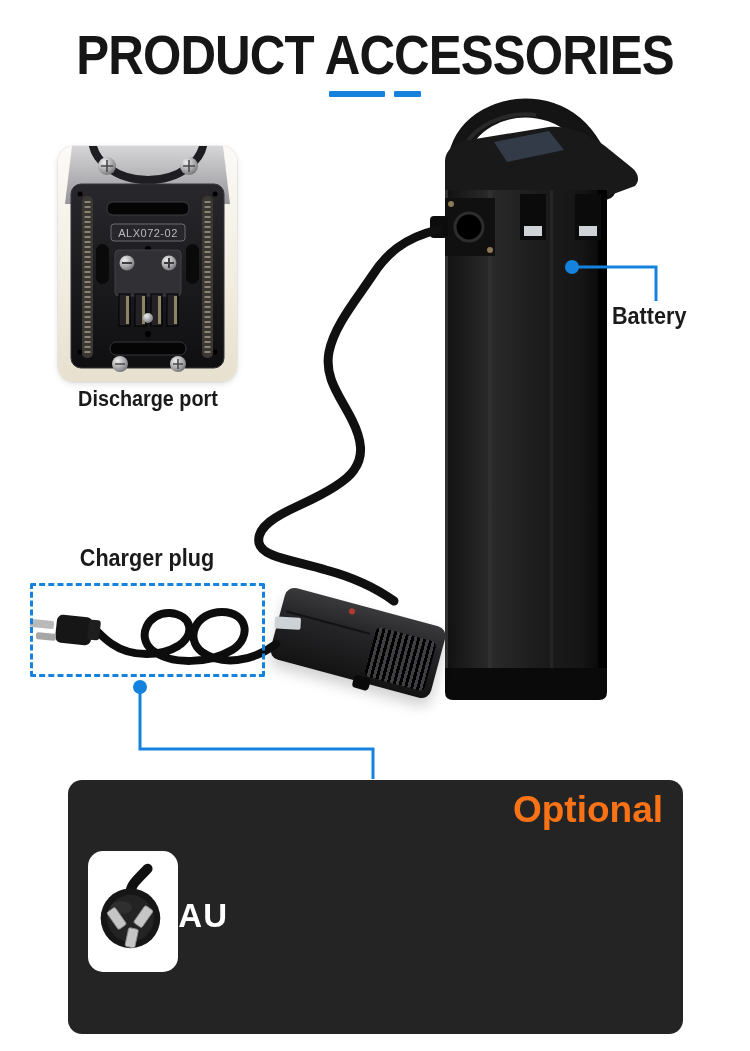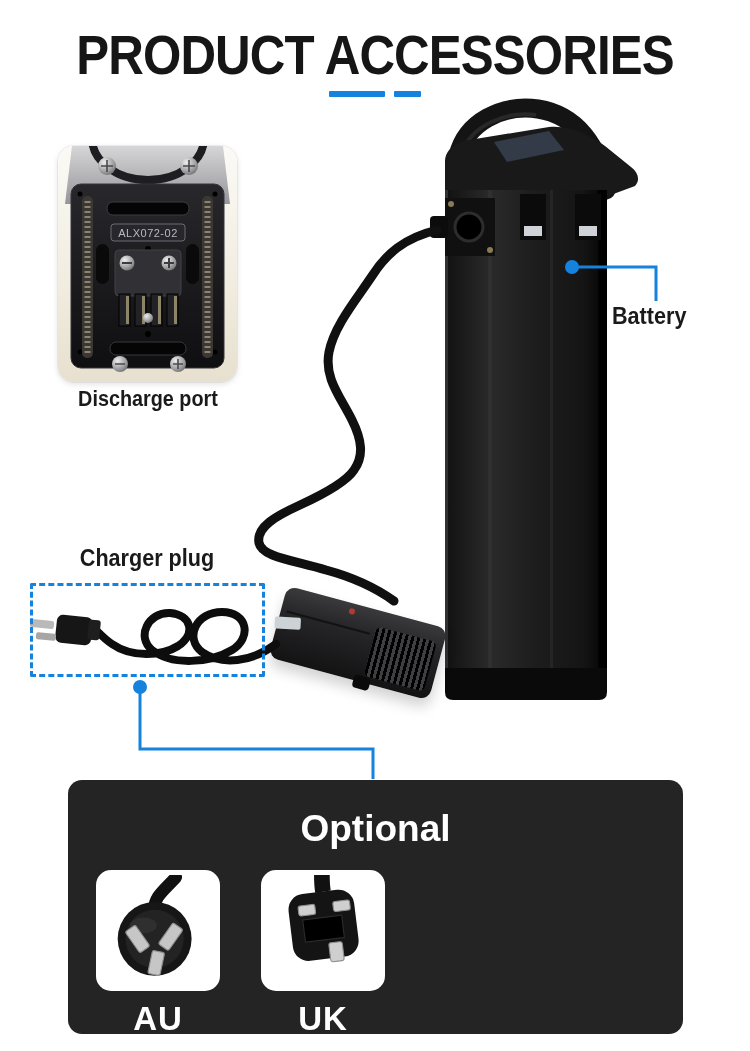--- a/index.html
+++ b/index.html
@@ -42,23 +42,23 @@
            border-radius:2px;transform:rotate(-12deg);}
   .charger .led{position:absolute;left:66px;top:5px;width:6px;height:6px;border-radius:50%;background:#b23a32;}
   .charger .nub{position:absolute;left:88px;bottom:-7px;width:17px;height:13px;background:#0a0a0b;border-radius:4px;}
 
   
   .overlay{position:absolute;left:0;top:0;pointer-events:none;}
 
   
   .panel{position:absolute;left:68px;top:780px;width:615px;height:254px;background:#242425;
          border-radius:14px;box-sizing:border-box;padding:8px 20px 0 20px;}
-  .panel-title{text-align:center;color:#ffffff;font-size:37px;font-weight:800;line-height:44px;margin-top:19px;}
+  .panel-title{text-align:right;color:#f97316;font-size:37px;font-weight:800;line-height:44px;}
   .plug-row{display:flex;gap:25px;margin-top:19px;}
-  .plug-col{width:140px;display:flex;flex-direction:column;align-items:center;}
+  .plug-col{width:140px;display:flex;flex-direction:row;align-items:center;}
   .tile{width:124px;height:121px;background:#fff;border-radius:15px;overflow:hidden;
         display:flex;align-items:center;justify-content:center;}
   .tile svg{width:112px;height:112px;}
   .plug-label{margin-top:9px;color:#fff;font-size:33px;font-weight:800;letter-spacing:1px;}
 </style>
 </head>
 <body>
 
 <div id="page">
 
@@ -216,33 +216,18 @@
               <rect x="26" y="46" width="11" height="23" rx="2" transform="rotate(-35 31 57)"></rect>
               <rect x="56" y="44" width="11" height="23" rx="2" transform="rotate(35 62 55)"></rect>
               <rect x="43" y="68" width="11" height="21" rx="2" transform="rotate(12 48 78)"></rect>
             </g>
           </svg>
         </div>
         <div class="plug-label">AU</div>
       </div>
 
 
-      <div class="plug-col">
-        <div class="tile">
-          <svg viewBox="0 0 100 100">
-            <path d="M49,0 C49,6 49,9 50,15" stroke="#111" stroke-width="14" fill="none"></path>
-            <rect x="21" y="15" width="59" height="60" rx="14" fill="#141414" transform="rotate(-7 50 45)"></rect>
-            <rect x="33" y="38" width="35" height="20" fill="#000" stroke="#2c2c2c" transform="rotate(-7 50 48)"></rect>
-            <g fill="#cfcfcf" stroke="#8f8f8f" stroke-width="1">
-              <rect x="28" y="27" width="15" height="9" rx="2" transform="rotate(-7 35 31)"></rect>
-              <rect x="59" y="23" width="15" height="9" rx="2" transform="rotate(-7 66 27)"></rect>
-              <rect x="56" y="60" width="12" height="17" rx="2" transform="rotate(-7 62 68)"></rect>
-            </g>
-          </svg>
-        </div>
-        <div class="plug-label">UK</div>
-      </div>
 
 
     </div>
   </section>
 
 </div>
 
 </body></html>

